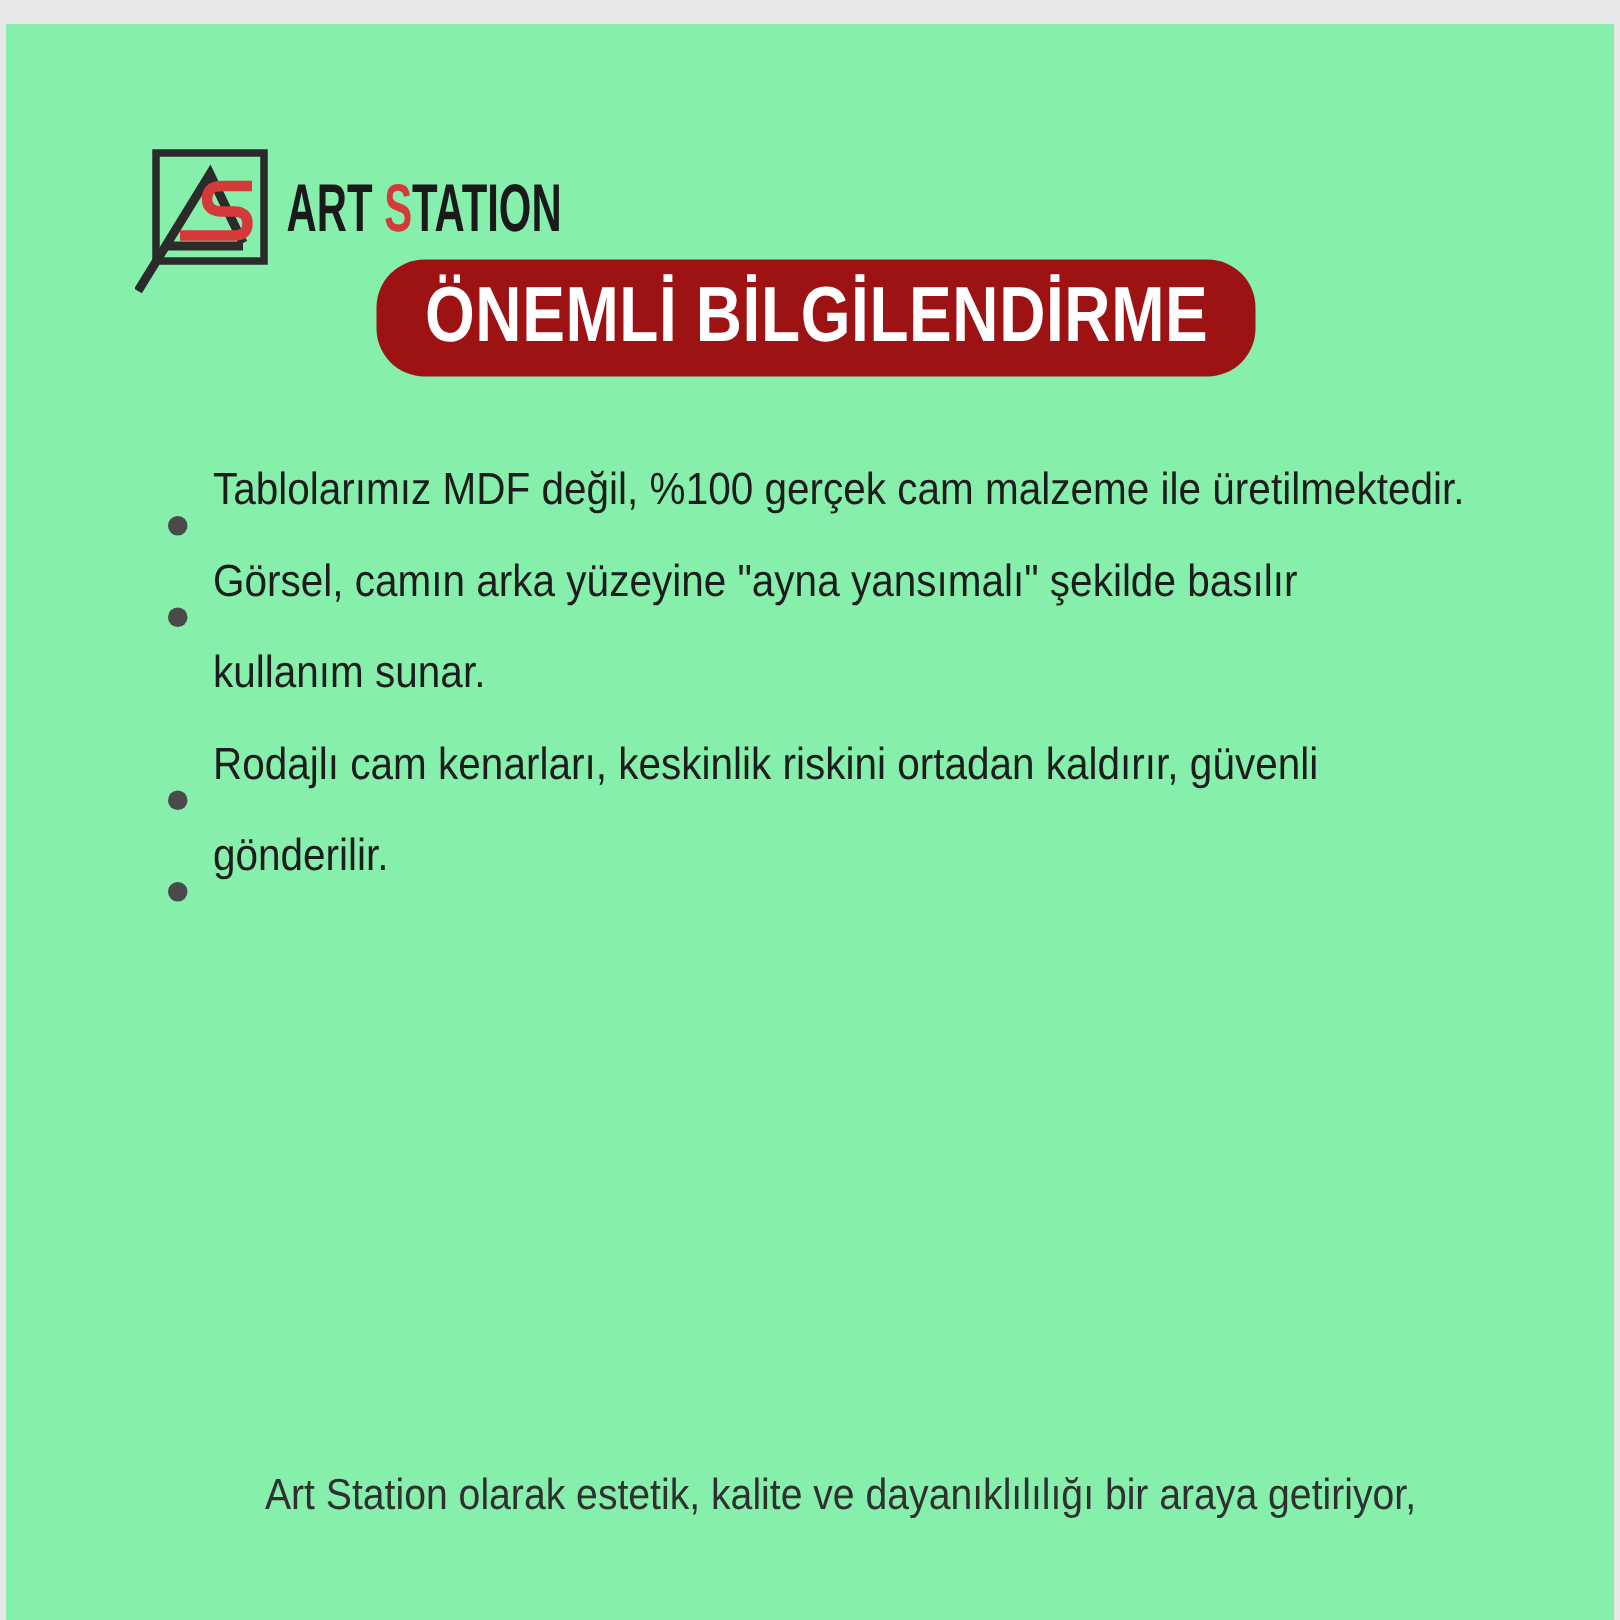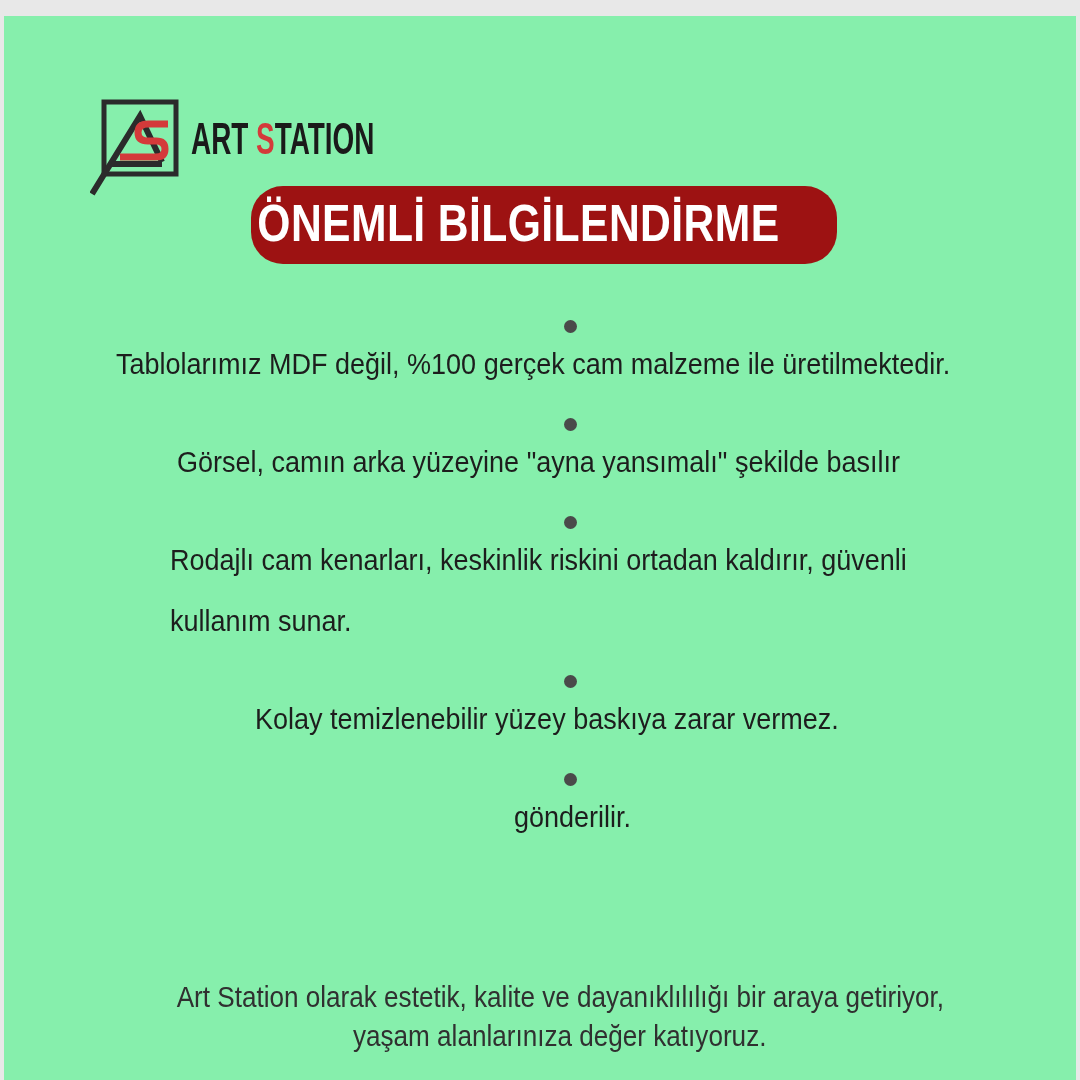--- a/index.html
+++ b/index.html
@@ -35,28 +35,28 @@
     white-space: nowrap;
     transform: scaleX(0.62);
     transform-origin: left top;
   }
   .brand-name .accent { color: #D43A3A; }
 
   
   .banner {
     position: absolute;
     left: 247px;
-    top: 170px;
+    top: 157px;
     width: 586px;
     height: 78px;
     background: #9D1212;
     border-radius: 32px;
     display: flex;
     align-items: center;
-    justify-content: flex-end;
+    justify-content: center;
   }
   .banner-label {
     color: #FFFFFF;
     font-size: 52px;
     font-weight: 700;
     line-height: 1;
     white-space: nowrap;
     letter-spacing: 0.5px;
     transform: scaleX(0.82);
     transform-origin: center center;
@@ -65,22 +65,21 @@
 
   
   .bullets {
     position: absolute;
     left: 108px;
     top: 280px;
     right: 30px;
   }
   .bullet {
     display: flex;
-    align-items: center;
-    flex-direction: column;
+    align-items: flex-end;
   }
   .dot {
     flex: none;
     width: 13px;
     height: 13px;
     border-radius: 50%;
     background: #4A4A4A;
     margin-top: 24px;
     margin-right: 17px;
   }
@@ -162,50 +161,39 @@
         <div class="bline">
             <span>Görsel, camın arka yüzeyine "ayna yansımalı" şekilde basılır</span>
           </div>
       </div>
     </div>
 
     <div class="bullet">
       <span class="dot"></span>
       <div class="blines">
         <div class="bline">
-            <span>Rodajlı cam kenarları, keskinlik riskini ortadan kaldırır, güvenli</span>
+            <span>kullanım sunar.</span>
           </div>
         <div class="bline">
-            <span>kullanım sunar.</span>
+            <span>Rodajlı cam kenarları, keskinlik riskini ortadan kaldırır, güvenli</span>
           </div>
       </div>
     </div>
 
-    <div class="bullet">
-      <span class="dot"></span>
-      <div class="blines">
-        <div class="bline">
-            <span>Kolay temizlenebilir yüzey baskıya zarar vermez.</span>
-          </div>
-      </div>
-    </div>
 
     <div class="bullet">
       <span class="dot"></span>
       <div class="blines">
         <div class="bline">
             <span>gönderilir.</span>
           </div>
       </div>
     </div>
 
   </div>
 
   <div class="footer">
     <div class="fline">
         <span>Art Station olarak estetik, kalite ve dayanıklılılığı bir araya getiriyor,</span>
       </div>
-    <div class="fline">
-        <span>yaşam alanlarınıza değer katıyoruz.</span>
-      </div>
   </div>
 
 </div>
 
 </body></html>

